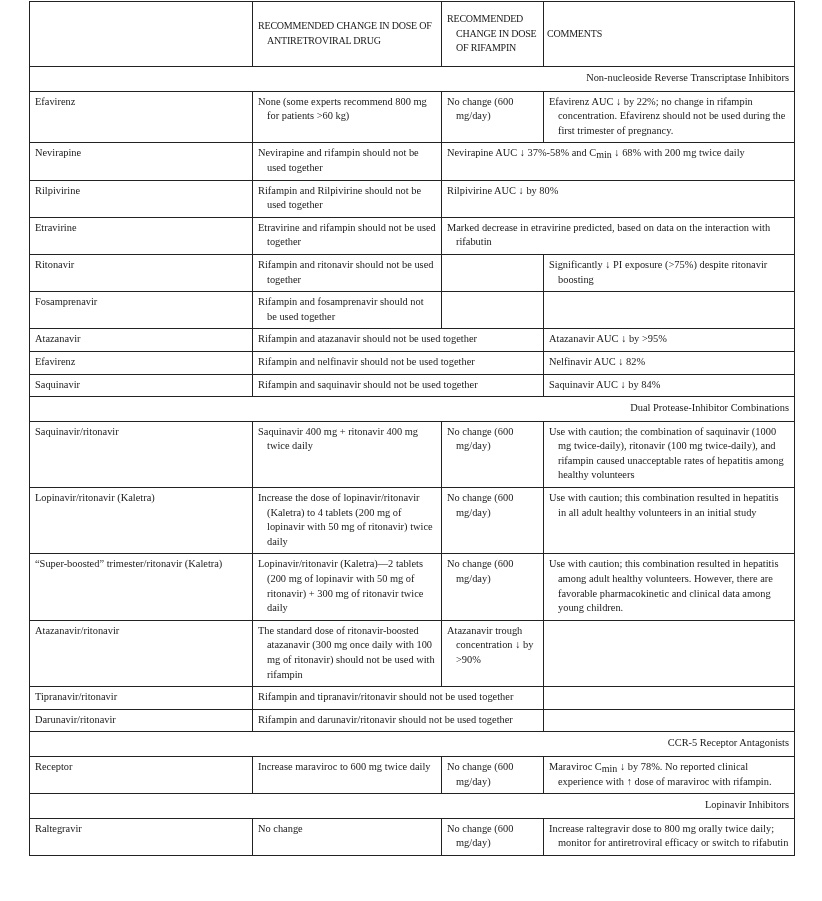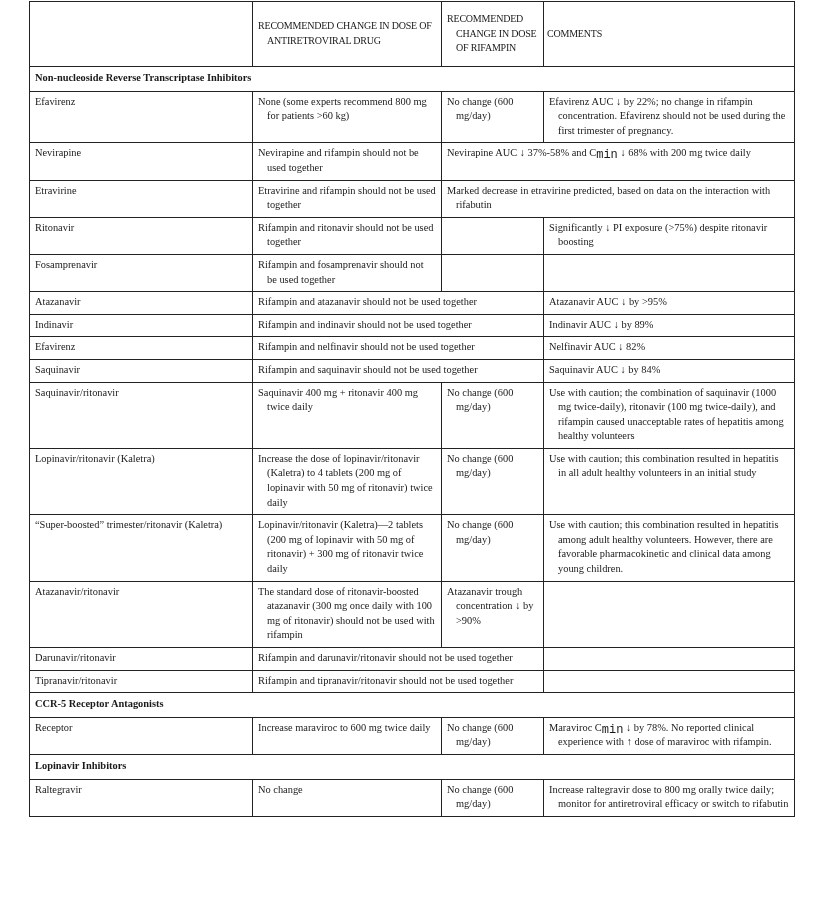--- a/index.html
+++ b/index.html
@@ -7,24 +7,24 @@
          font-family:"Liberation Serif", "DejaVu Serif", serif; color:#1a1a1a; }
   table.rx { position:absolute; left:29px; top:1px; width:765px;
              border-collapse:collapse; table-layout:fixed; font-size:10.4px; line-height:14.6px; }
   table.rx col.c1 { width:223px; }
   table.rx col.c2 { width:189px; }
   table.rx col.c3 { width:102px; }
   table.rx col.c4 { width:251px; }
   table.rx td, table.rx th { border:1.3px solid #222; vertical-align:top; padding:3px 5px 4px 5px; text-align:left; font-weight:normal; }
   table.rx th { vertical-align:middle; font-size:10px; letter-spacing:-0.2px; padding:3px 3px; }
   tr.hdr th { height:58px; }
-  tr.sec td { font-weight:bold; padding:4px 5px 5px 5px; }
+  tr.sec td { font-weight:normal; padding:4px 5px 5px 5px;text-align:right; }
   .hang { padding-left:14px !important; text-indent:-9px; }
   .hang > span { display:inline; }
-  sub { font-size:12px; line-height:0; vertical-align:-2px;font-family:Liberation Mono, monospace; }
+  sub { font-size:10px; line-height:0; vertical-align:-2px; }
 </style>
 </head>
 <body>
 
 <table class="rx">
   <colgroup>
       <col class="c1">
       <col class="c2">
       <col class="c3">
       <col class="c4">
@@ -47,20 +47,25 @@
       <td class="hang">None (some experts recommend 800 mg for patients &gt;60 kg)</td>
       <td class="hang">No change (600 mg/day)</td>
       <td class="hang">Efavirenz AUC ↓ by 22%; no change in rifampin concentration. Efavirenz should not be used during the first trimester of pregnancy.</td>
     </tr>
     <tr>
       <td>Nevirapine</td>
       <td class="hang">Nevirapine and rifampin should not be used together</td>
       <td colspan="2" class="hang"><span>Nevirapine AUC ↓ 37%-58% and C</span><sub>min</sub><span> ↓ 68% with 200 mg twice daily</span></td>
     </tr>
     <tr>
+      <td>Rilpivirine</td>
+      <td class="hang">Rifampin and Rilpivirine should not be used together</td>
+      <td colspan="2" class="hang">Rilpivirine AUC ↓ by 80%</td>
+    </tr>
+    <tr>
       <td>Etravirine</td>
       <td class="hang">Etravirine and rifampin should not be used together</td>
       <td colspan="2" class="hang">Marked decrease in etravirine predicted, based on data on the interaction with rifabutin</td>
     </tr>
 
     <tr>
       <td>Ritonavir</td>
       <td class="hang">Rifampin and ritonavir should not be used together</td>
       <td class="hang"></td>
       <td class="hang">Significantly ↓ PI exposure (&gt;75%) despite ritonavir boosting</td>
@@ -70,35 +75,33 @@
       <td class="hang">Rifampin and fosamprenavir should not be used together</td>
       <td class="hang"></td>
       <td class="hang"></td>
     </tr>
     <tr>
       <td>Atazanavir</td>
       <td colspan="2" class="hang">Rifampin and atazanavir should not be used together</td>
       <td class="hang">Atazanavir AUC ↓ by &gt;95%</td>
     </tr>
     <tr>
-      <td>Indinavir</td>
-      <td colspan="2" class="hang">Rifampin and indinavir should not be used together</td>
-      <td class="hang">Indinavir AUC ↓ by 89%</td>
-    </tr>
-    <tr>
       <td>Efavirenz</td>
       <td colspan="2" class="hang">Rifampin and nelfinavir should not be used together</td>
       <td class="hang">Nelfinavir AUC ↓ 82%</td>
     </tr>
     <tr>
       <td>Saquinavir</td>
       <td colspan="2" class="hang">Rifampin and saquinavir should not be used together</td>
       <td class="hang">Saquinavir AUC ↓ by 84%</td>
     </tr>
 
+    <tr class="sec">
+      <td colspan="4">Dual Protease-Inhibitor Combinations</td>
+    </tr>
     <tr>
       <td>Saquinavir/ritonavir</td>
       <td class="hang">Saquinavir 400 mg + ritonavir 400 mg twice daily</td>
       <td class="hang">No change (600 mg/day)</td>
       <td class="hang">Use with caution; the combination of saquinavir (1000 mg twice-daily), ritonavir (100 mg twice-daily), and rifampin caused unacceptable rates of hepatitis among healthy volunteers</td>
     </tr>
     <tr>
       <td>Lopinavir/ritonavir (Kaletra)</td>
       <td class="hang">Increase the dose of lopinavir/ritonavir (Kaletra) to 4 tablets (200 mg of lopinavir with 50 mg of ritonavir) twice daily</td>
       <td class="hang">No change (600 mg/day)</td>
@@ -110,27 +113,27 @@
       <td class="hang">No change (600 mg/day)</td>
       <td class="hang">Use with caution; this combination resulted in hepatitis among adult healthy volunteers. However, there are favorable pharmacokinetic and clinical data among young children.</td>
     </tr>
     <tr>
       <td>Atazanavir/ritonavir</td>
       <td class="hang">The standard dose of ritonavir-boosted atazanavir (300 mg once daily with 100 mg of ritonavir) should not be used with rifampin</td>
       <td class="hang">Atazanavir trough concentration ↓ by &gt;90%</td>
       <td class="hang"></td>
     </tr>
     <tr>
-      <td>Darunavir/ritonavir</td>
-      <td colspan="2" class="hang">Rifampin and darunavir/ritonavir should not be used together</td>
+      <td>Tipranavir/ritonavir</td>
+      <td colspan="2" class="hang">Rifampin and tipranavir/ritonavir should not be used together</td>
       <td class="hang"></td>
     </tr>
     <tr>
-      <td>Tipranavir/ritonavir</td>
-      <td colspan="2" class="hang">Rifampin and tipranavir/ritonavir should not be used together</td>
+      <td>Darunavir/ritonavir</td>
+      <td colspan="2" class="hang">Rifampin and darunavir/ritonavir should not be used together</td>
       <td class="hang"></td>
     </tr>
 
     <tr class="sec">
       <td colspan="4">CCR-5 Receptor Antagonists</td>
     </tr>
     <tr>
       <td>Receptor</td>
       <td class="hang">Increase maraviroc to 600 mg twice daily</td>
       <td class="hang">No change (600 mg/day)</td>

